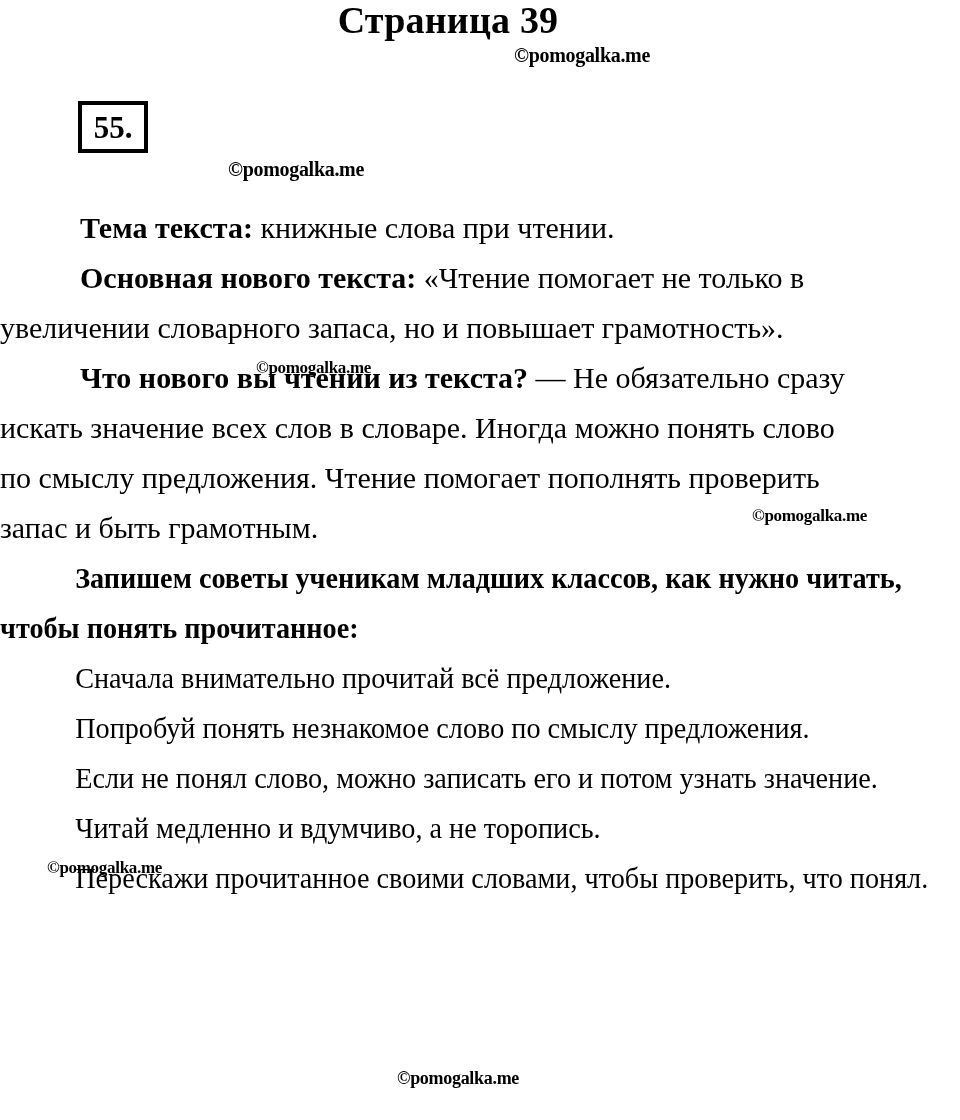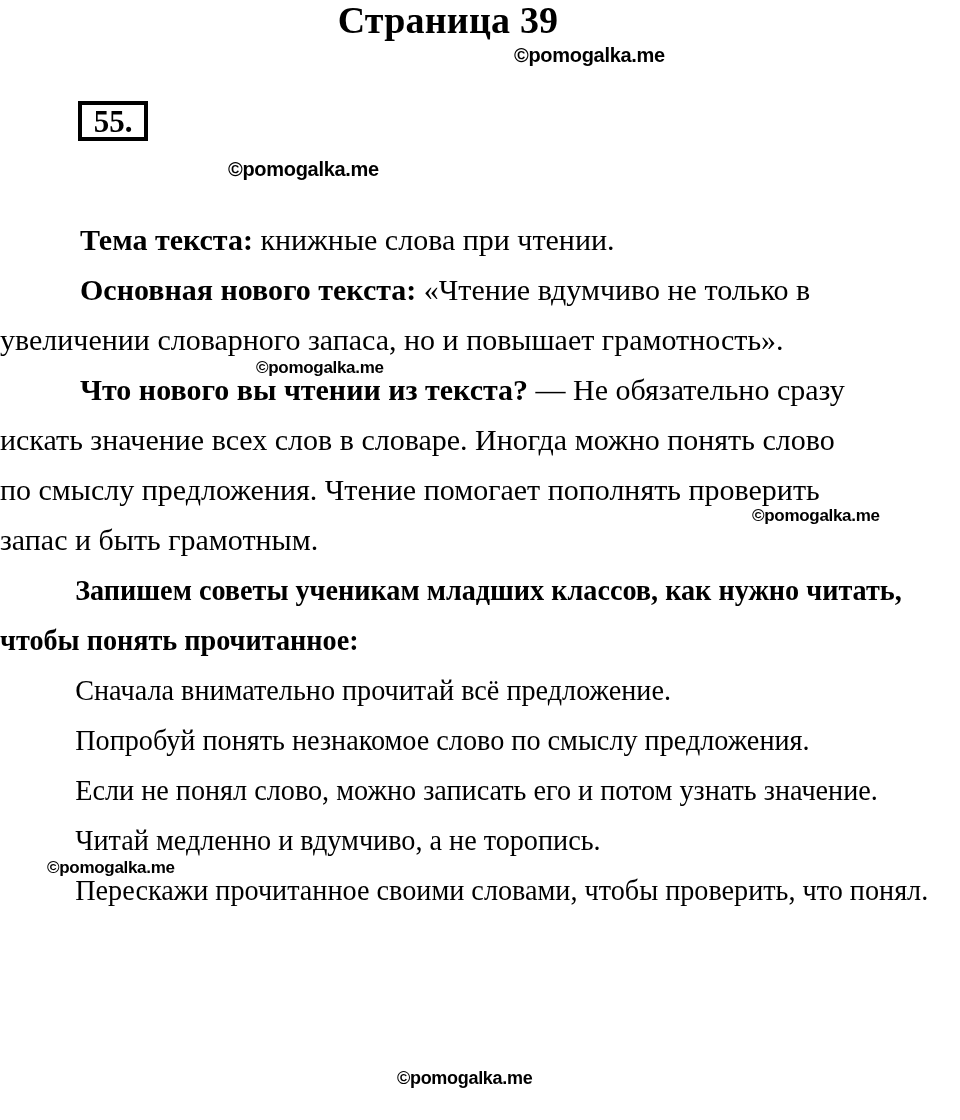--- a/index.html
+++ b/index.html
@@ -33,58 +33,58 @@
     font-family: "Liberation Serif", "DejaVu Serif", serif;
     font-weight: bold;
     font-size: 38px;
     line-height: 40px;
     letter-spacing: 0.2px;
   }
 
   
   .watermark {
     position: absolute;
-    font-family: Liberation Sans, sans-serif;
+    font-family: Liberation Serif, serif;
     font-weight: bold;
     color: #000000;
     white-space: nowrap;
     letter-spacing: -0.3px;
   }
   .wm-1 { left: 514px; top: 44px;  font-size: 20px; }
   .wm-2 { left: 228px; top: 158px; font-size: 20px; }
   .wm-3 { left: 256px; top: 358px; font-size: 17px; }
   .wm-4 { left: 752px; top: 506px; font-size: 17px; }
   .wm-5 { left: 47px;  top: 858px; font-size: 17px; }
   .wm-6 { left: 397px; top: 1068px; font-size: 18px; }
 
   
   .ex-box {
     position: absolute;
     left: 78px;
     top: 101px;
     width: 70px;
-    height: 40px;
+    height: 52px;
     border: 4px solid #000000;
     box-sizing: border-box;
     display: flex;
     align-items: center;
     justify-content: center;
   }
   .ex-box-label {
     font-family: "Liberation Serif", "DejaVu Serif", serif;
     font-weight: bold;
     font-size: 31px;
     line-height: 31px;
   }
 
   
   .body-text {
     position: absolute;
     left: 0px;
-    top: 215px;
+    top: 203px;
     width: 872px;
   }
 
   .para {
     margin: 0;
     padding: 0;
     font-size: 30px;
     line-height: 50px;
     text-indent: 80px;
     text-align: left;
@@ -122,21 +122,21 @@
   <div class="ex-box">
     <span class="ex-box-label">55.</span>
   </div>
 
   <div class="watermark wm-2">©pomogalka.me</div>
 
   <div class="body-text">
 
     <p class="para"><b>Тема текста:</b><span> книжные слова при чтении.</span></p>
 
-    <p class="para"><b>Основная нового текста:</b><span> «Чтение вдумчиво не только в увеличении словарного запаса, но и повышает грамотность».</span></p>
+    <p class="para"><b>Основная нового текста:</b><span> «Чтение помогает не только в увеличении словарного запаса, но и повышает грамотность».</span></p>
 
     <p class="para"><b>Что нового вы чтении из текста?</b><span> — Не обязательно сразу искать значение всех слов в словаре. Иногда можно понять слово по смыслу предложения. Чтение помогает пополнять проверить запас и быть грамотным.</span></p>
 
     <p class="para-condensed bold">Запишем советы ученикам младших классов, как нужно читать, чтобы понять прочитанное:</p>
 
     <p class="para-condensed">Сначала внимательно прочитай всё предложение.</p>
 
     <p class="para-condensed">Попробуй понять незнакомое слово по смыслу предложения.</p>
 
     <p class="para-condensed">Если не понял слово, можно записать его и потом узнать значение.</p>

